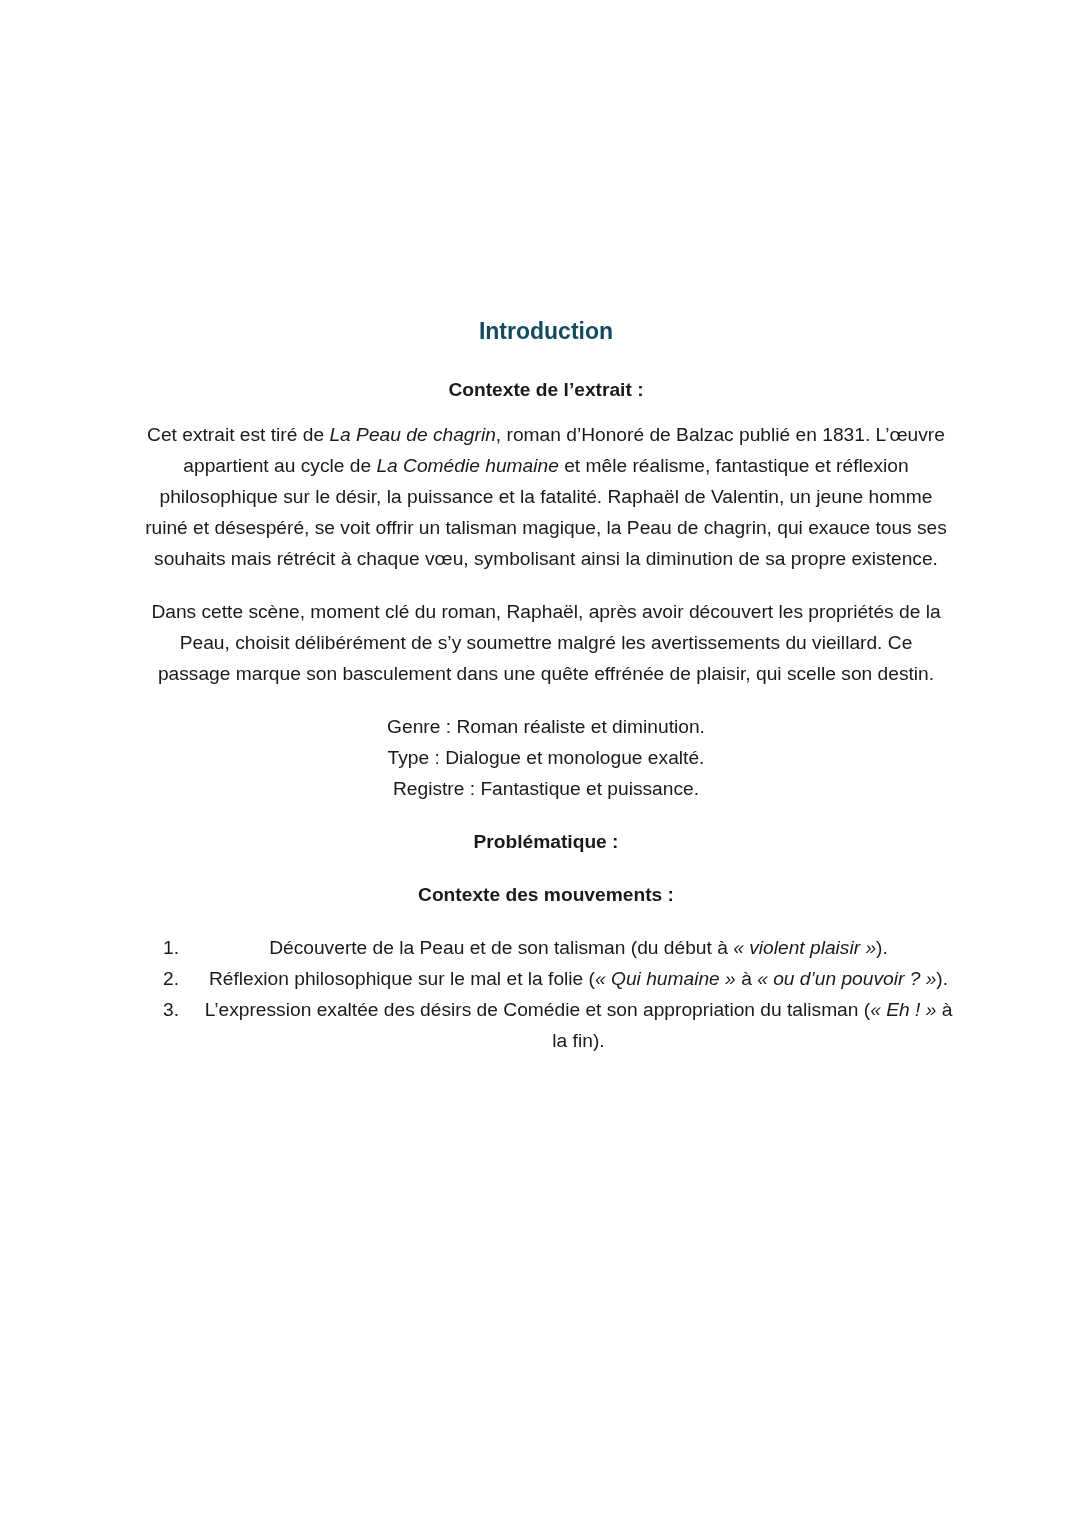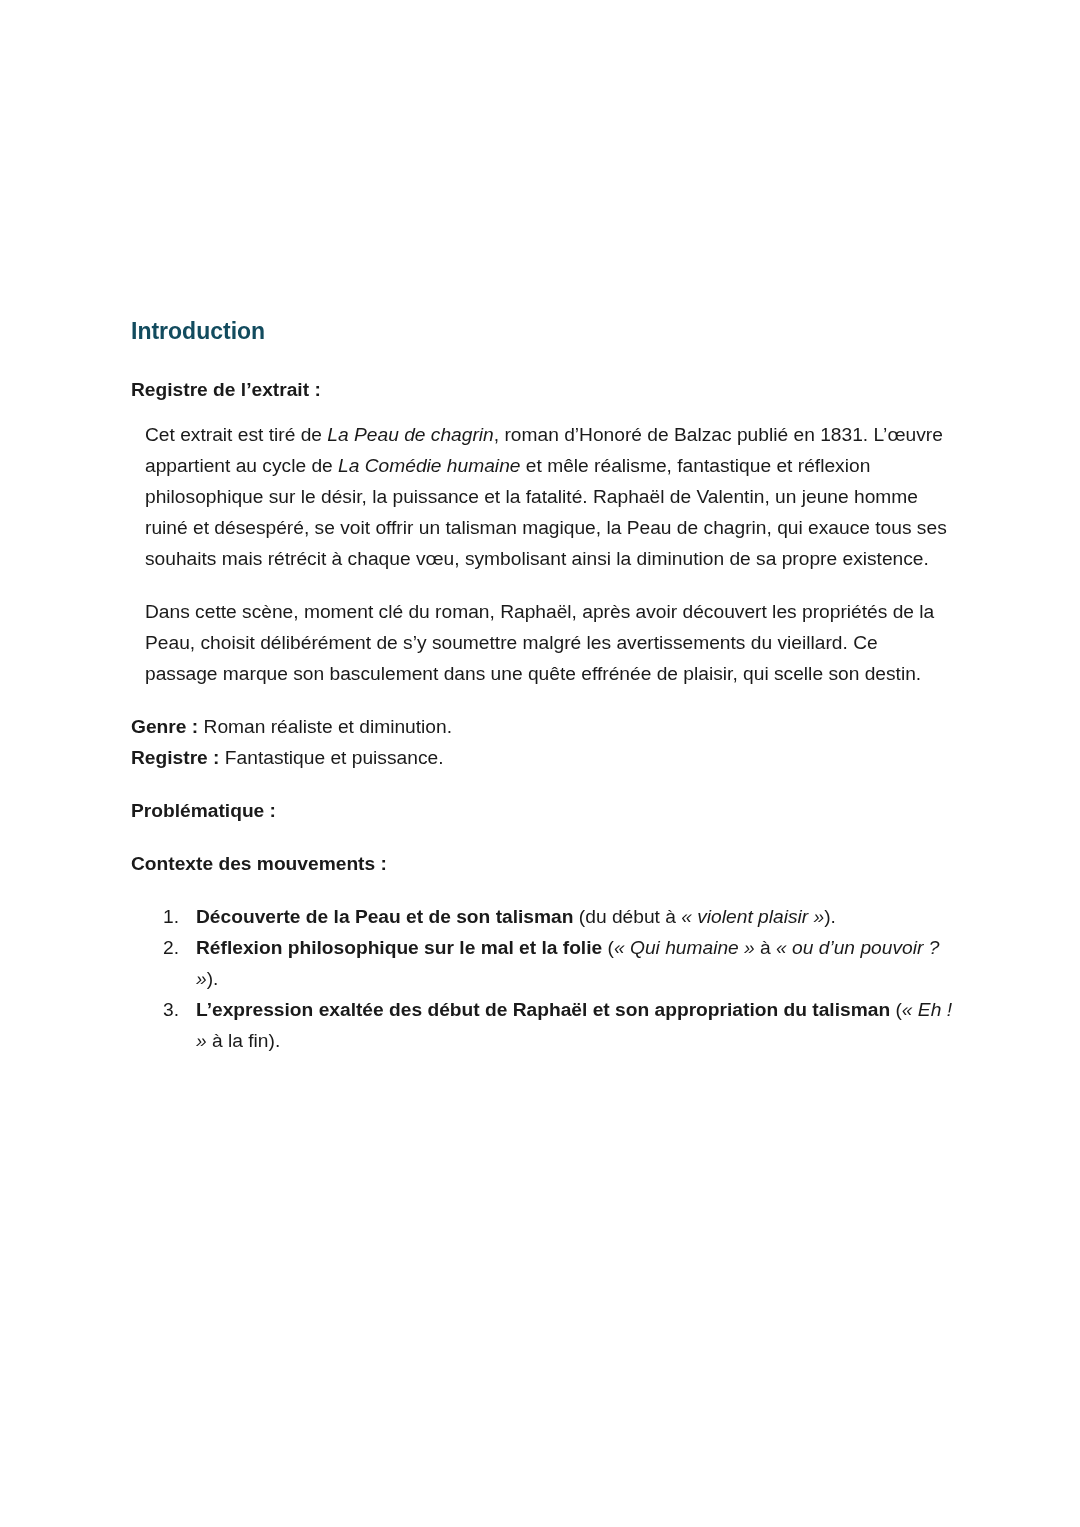--- a/index.html
+++ b/index.html
@@ -15,20 +15,21 @@
       font-family: "Liberation Sans", "DejaVu Sans", sans-serif;
       color: #1a1a1a;
     }
     .page {
       position: absolute;
       left: 131px;
       top: 314px;
       width: 830px;
       font-size: 19.2px;
       line-height: 31px;
+      text-align: center;
     }
     .heading {
       font-size: 23px;
       font-weight: bold;
       color: #124b5e;
       line-height: 34px;
       margin: 0 0 26px 0;
     }
     .section-label {
       font-weight: bold;
@@ -45,56 +46,57 @@
     }
     .movements li {
       position: relative;
       padding-left: 65px;
     }
     .movements .num {
       position: absolute;
       left: 32px;
       top: 0;
     }
-    .b { font-weight: bold; }
+    .b { font-weight: normal; }
     .i { font-style: italic; }
   </style>
 </head>
 <body>
 
 <div class="page">
 
   <h2 class="heading">Introduction</h2>
 
   <div class="block">
-    <div class="section-label">Registre de l’extrait :</div>
+    <div class="section-label">Contexte de l’extrait :</div>
     <p><span>Cet extrait est tiré de </span><span class="i">La Peau de chagrin</span><span>, roman d’Honoré de Balzac publié en 1831. L’œuvre appartient au cycle de </span><span class="i">La Comédie humaine</span><span> et mêle réalisme, fantastique et réflexion philosophique sur le désir, la puissance et la fatalité. Raphaël de Valentin, un jeune homme ruiné et désespéré, se voit offrir un talisman magique, la Peau de chagrin, qui exauce tous ses souhaits mais rétrécit à chaque vœu, symbolisant ainsi la diminution de sa propre existence.</span></p>
   </div>
 
   <div class="block">
     <p>Dans cette scène, moment clé du roman, Raphaël, après avoir découvert les propriétés de la Peau, choisit délibérément de s’y soumettre malgré les avertissements du vieillard. Ce passage marque son basculement dans une quête effrénée de plaisir, qui scelle son destin.</p>
   </div>
 
   <div class="block">
     <p class="meta-line"><span class="b">Genre :</span><span> Roman réaliste et diminution.</span></p>
+    <p class="meta-line"><span class="b">Type :</span><span> Dialogue et monologue exalté.</span></p>
     <p class="meta-line"><span class="b">Registre :</span><span> Fantastique et puissance.</span></p>
   </div>
 
   <div class="block">
     <div class="section-label">Problématique :</div>
   </div>
 
   <div>
     <div class="section-label">Contexte des mouvements :</div>
     <ol class="movements">
       <li>
         <span class="num">1.</span><span class="b">Découverte de la Peau et de son talisman</span><span> (du début à </span><span class="i">« violent plaisir »</span><span>).</span>
       </li>
       <li>
         <span class="num">2.</span><span class="b">Réflexion philosophique sur le mal et la folie</span><span> (</span><span class="i">« Qui humaine »</span><span> à </span><span class="i">« ou d’un pouvoir ? »</span><span>).</span>
       </li>
       <li>
-        <span class="num">3.</span><span class="b">L’expression exaltée des début de Raphaël et son appropriation du talisman</span><span> (</span><span class="i">« Eh ! »</span><span> à la fin).</span>
+        <span class="num">3.</span><span class="b">L’expression exaltée des désirs de Comédie et son appropriation du talisman</span><span> (</span><span class="i">« Eh ! »</span><span> à la fin).</span>
       </li>
     </ol>
   </div>
 
 </div>
 
 </body></html>

